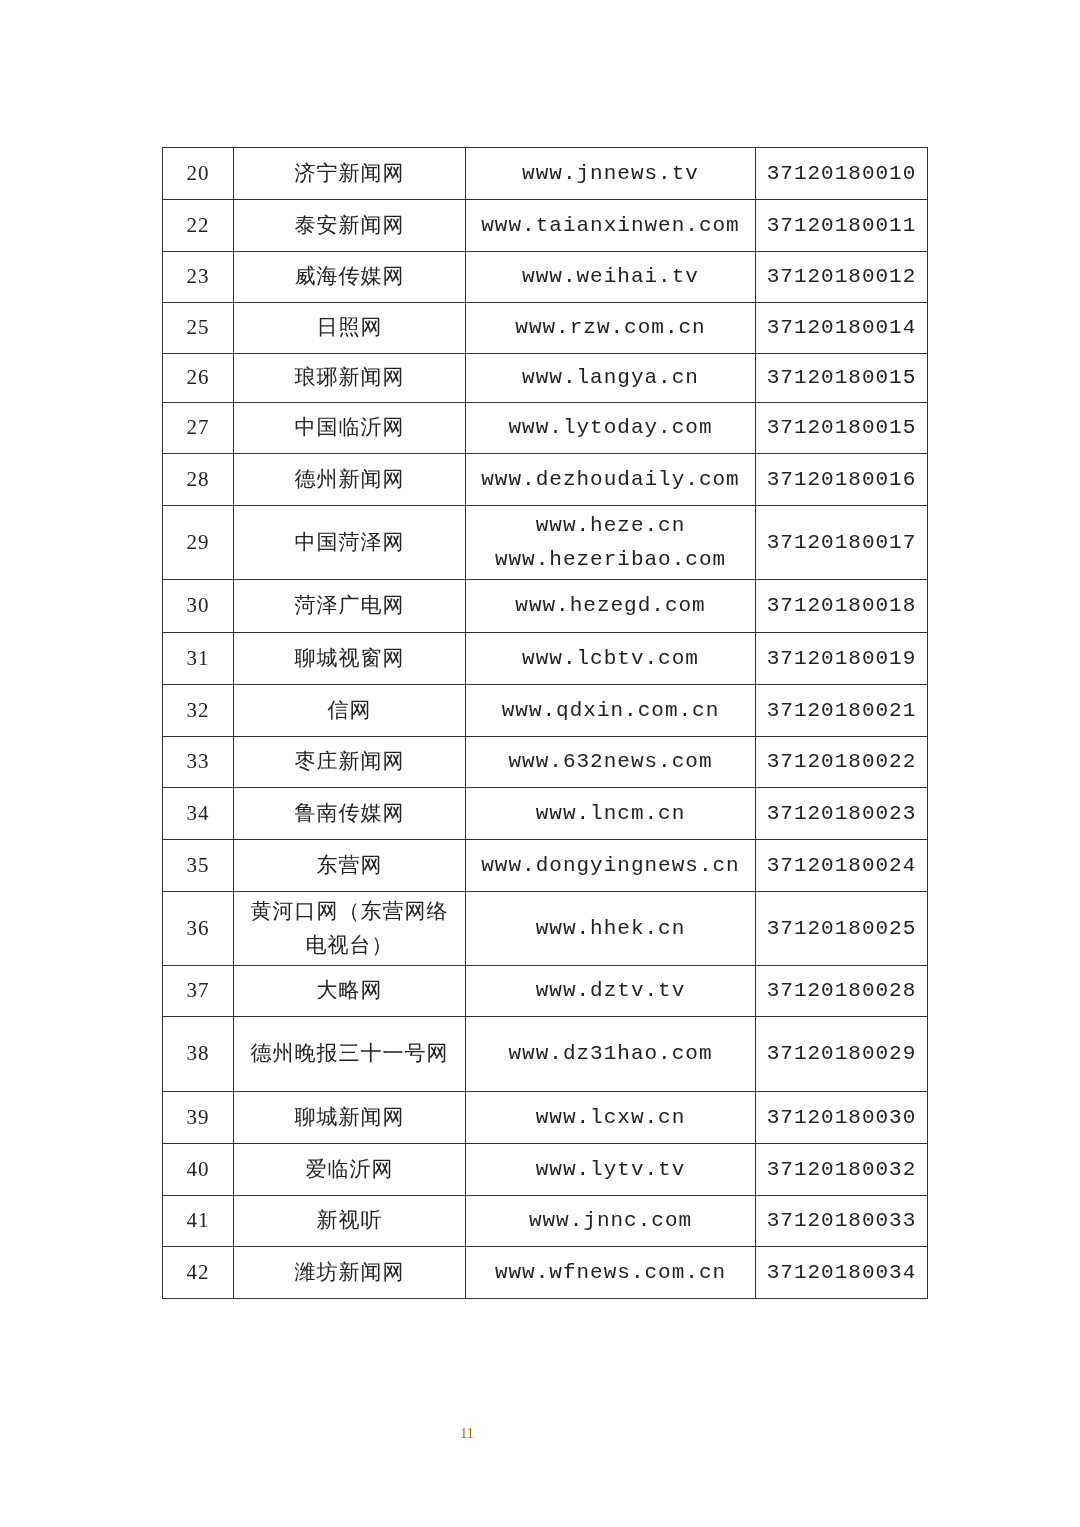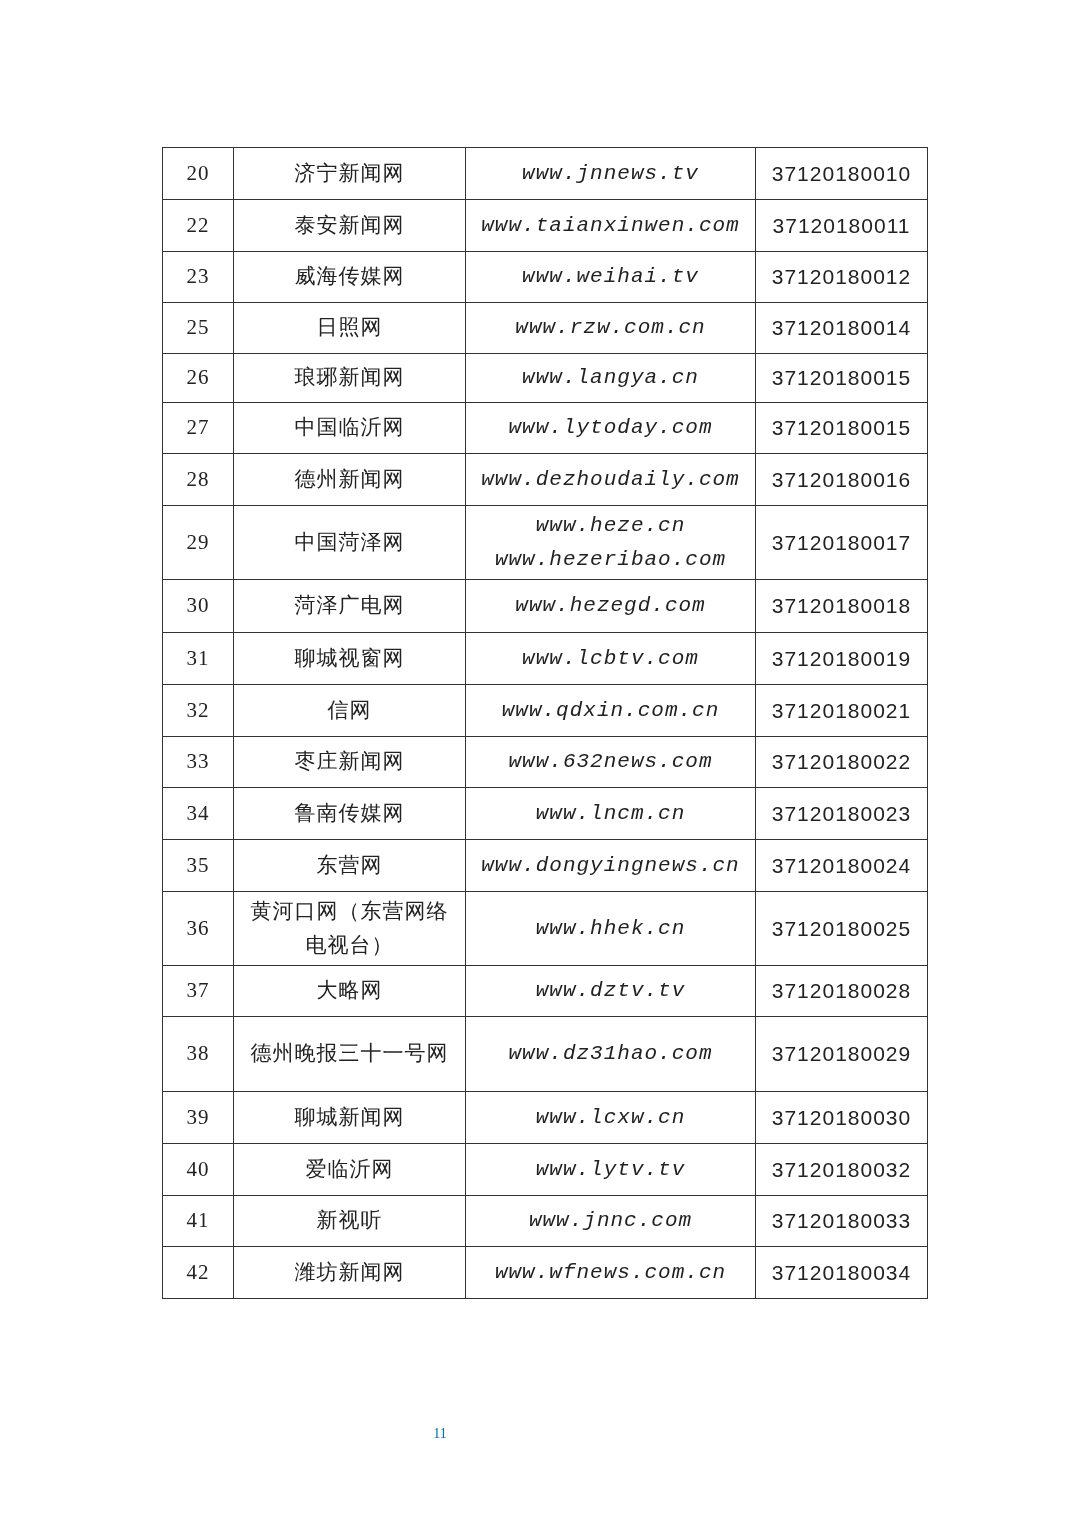--- a/index.html
+++ b/index.html
@@ -53,34 +53,35 @@
       letter-spacing: 4px;
       line-height: 1.55;
     }
     td.url {
       font-family: "Liberation Mono", "DejaVu Sans Mono", monospace;
       font-size: 20px;
       letter-spacing: 0.5px;
       line-height: 1.8;
     }
     td.code {
-      font-family: Liberation Sans, sans-serif;
+      font-family: Liberation Mono, monospace;
       font-size: 24px;
       letter-spacing: 2px;
     }
-    .url-line { display: block; font-style: italic; }
+    .url-line { display: block; }
     .page-number {
       position: absolute;
       left: 0;
       width: 880px;
       top: 1410px;
       text-align: center;
       font-family: "Liberation Serif", "DejaVu Serif", serif;
       font-size: 14px;
-      color: #0369a1;
+      color: #a16207;
+      padding-left: 27px;
     }
   </style>
 </head>
 <body>
 
 <div class="page">
   <table class="registry">
     <colgroup>
       <col class="c-no">
         <col class="c-name">

